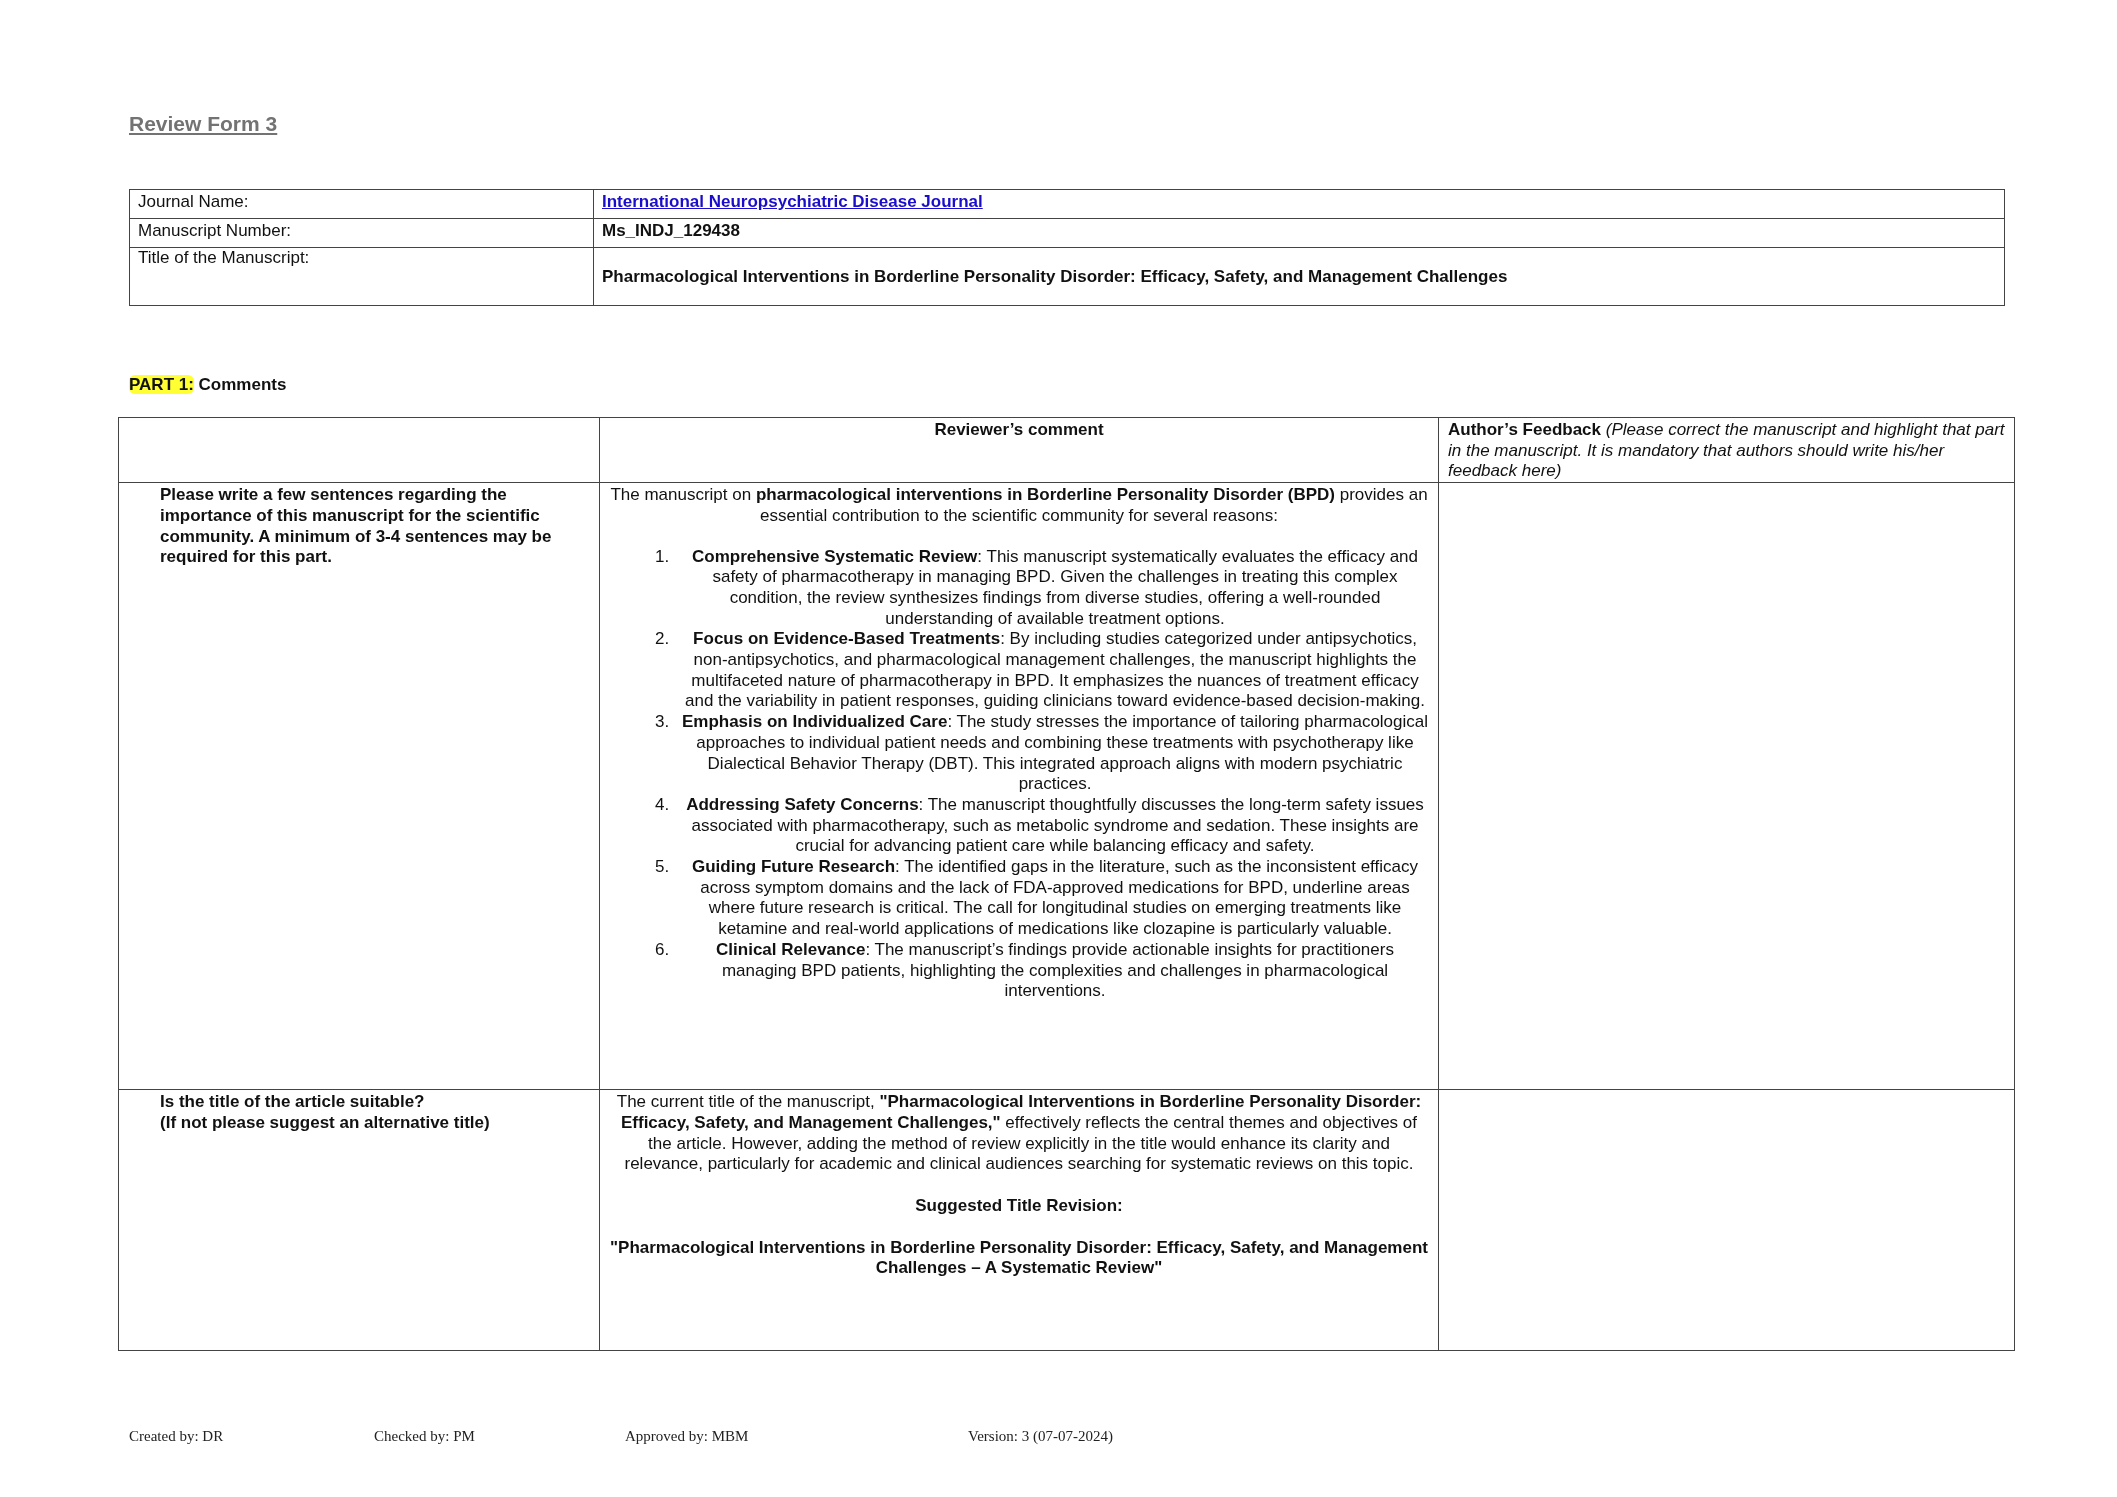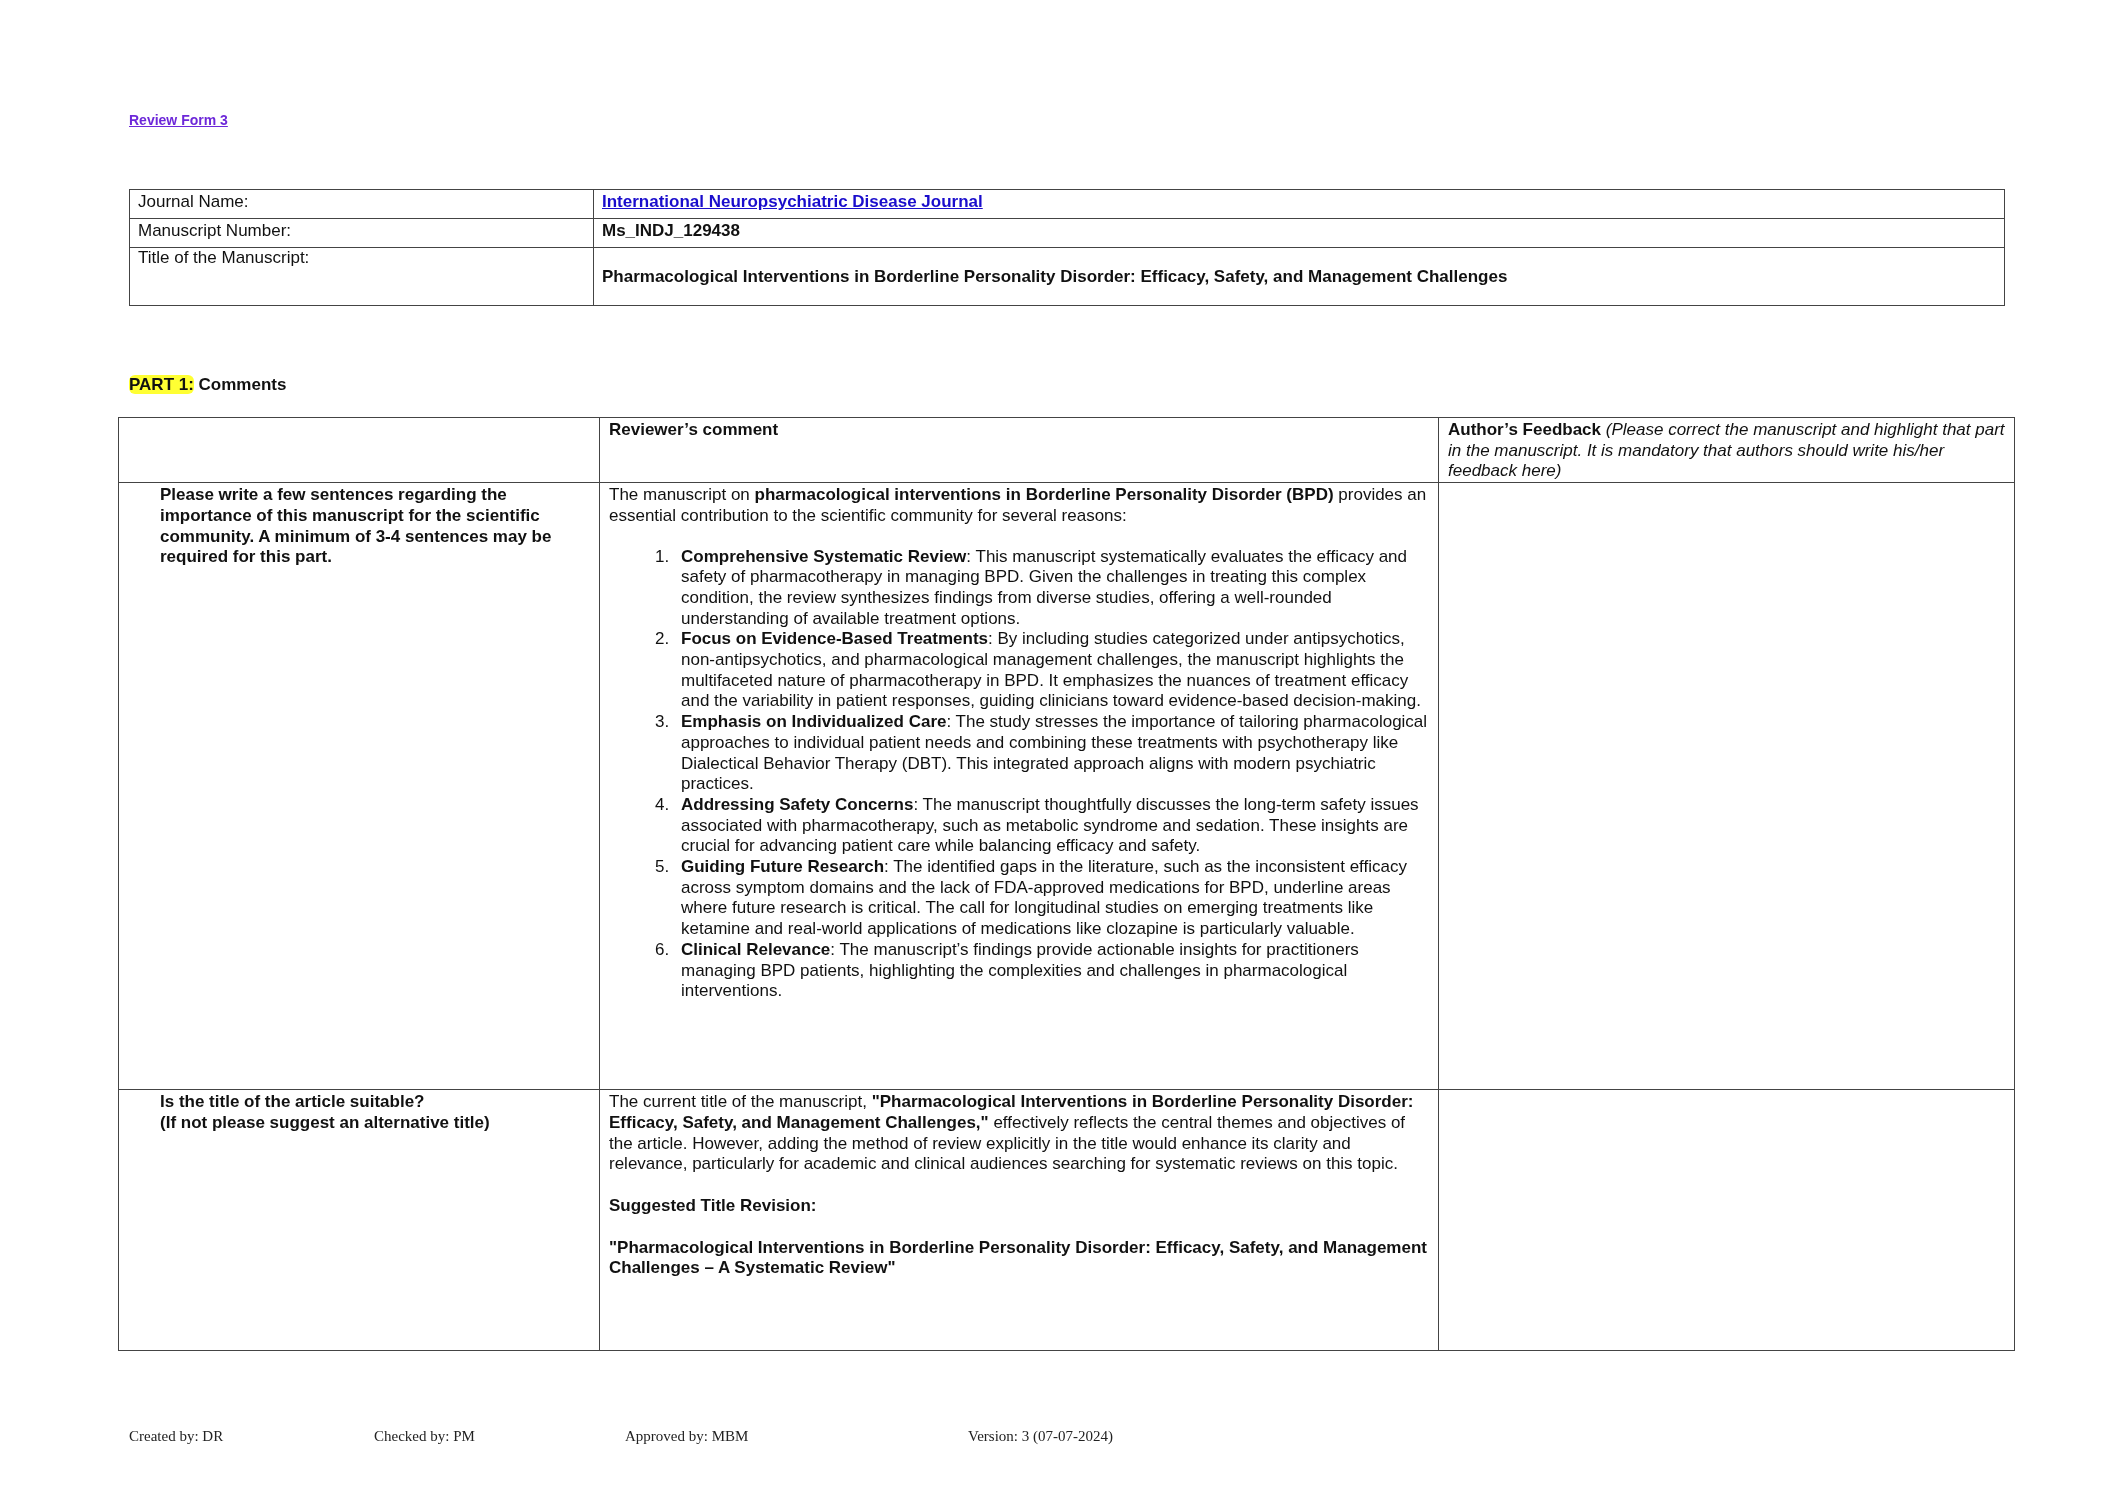--- a/index.html
+++ b/index.html
@@ -2,22 +2,22 @@
 <html><head>
   <meta charset="utf-8">
   <style>
     html, body { margin: 0; padding: 0; background: #ffffff; }
     body {
       width: 2117px; height: 1497px; position: relative; overflow: hidden;
       font-family: "Liberation Sans", sans-serif; color: #111;
     }
     .abs { position: absolute; }
     .form-title {
-      left: 129px; top: 112px; font-size: 14px; font-weight: bold;
-      color: #6d28d9; text-decoration: underline;
+      left: 129px; top: 112px; font-size: 21px; font-weight: bold;
+      color: #737373; text-decoration: underline;
     }
     
     table.info {
       position: absolute; left: 129px; top: 189px; width: 1876px;
       border-collapse: collapse; font-size: 17px; border-radius: 10px;
     }
     table.info td {
       border: 1.5px solid #444; padding: 0 8px; vertical-align: top; line-height: 20px;
     }
     table.info td.lbl { width: 447px; }
@@ -37,21 +37,21 @@
     
     table.comments {
       position: absolute; left: 118px; top: 417px; width: 1897px;
       border-collapse: collapse; font-size: 17px;
     }
     table.comments td {
       border: 1.5px solid #444; vertical-align: top; line-height: 20.7px;
       padding: 2px 9px 0 9px;
     }
     table.comments td.c1 { width: 462px; }
-    table.comments td.c2 { width: 820px; }
+    table.comments td.c2 { width: 820px; text-align: center; }
     table.comments tr.hdr td { height: 60px; }
     table.comments tr.row1 td { height: 604px; }
     table.comments tr.row2 td { height: 258px; }
     .q { font-weight: bold; padding-left: 32px; display: block; }
     .b { font-weight: bold; }
     .i { font-style: italic; }
     ol.reasons { margin: 20px 0 0 0; padding-left: 65px; }
     ol.reasons li { padding-left: 7px; }
     p.tight { margin: 0; }
     .gap { height: 21px; }

